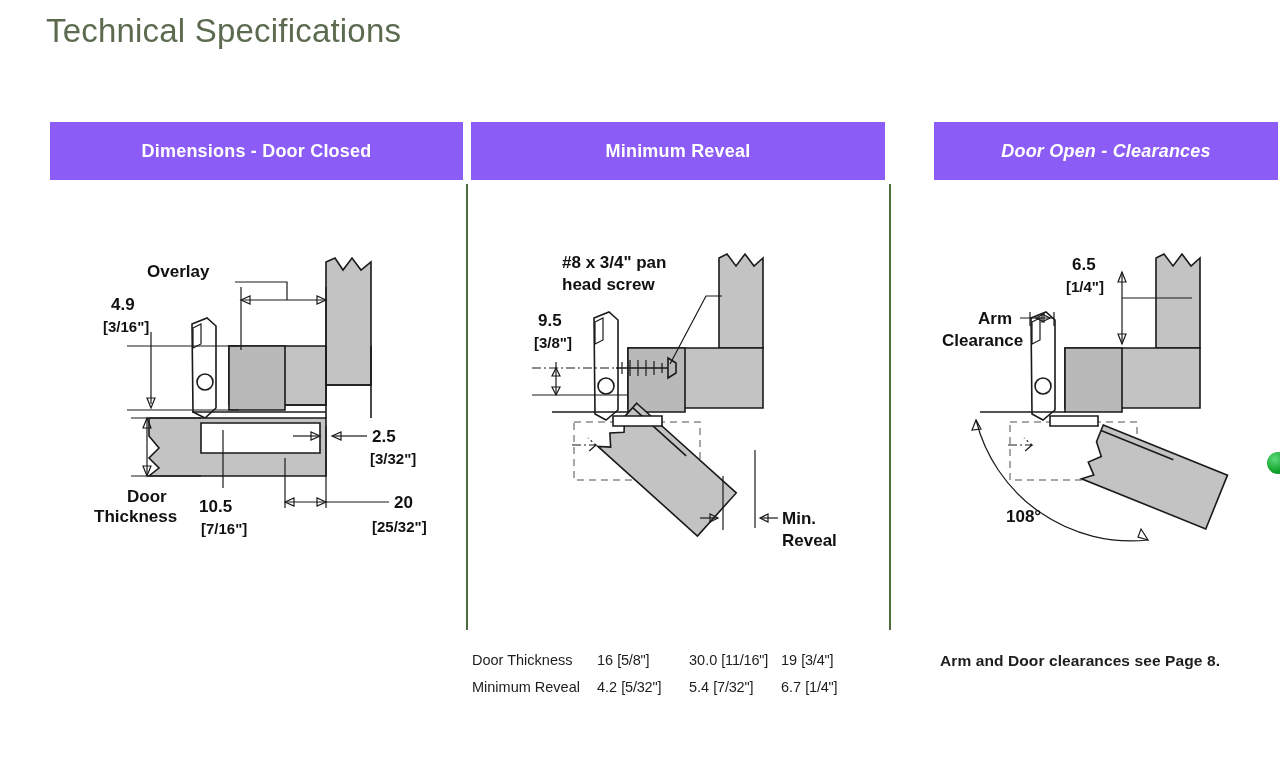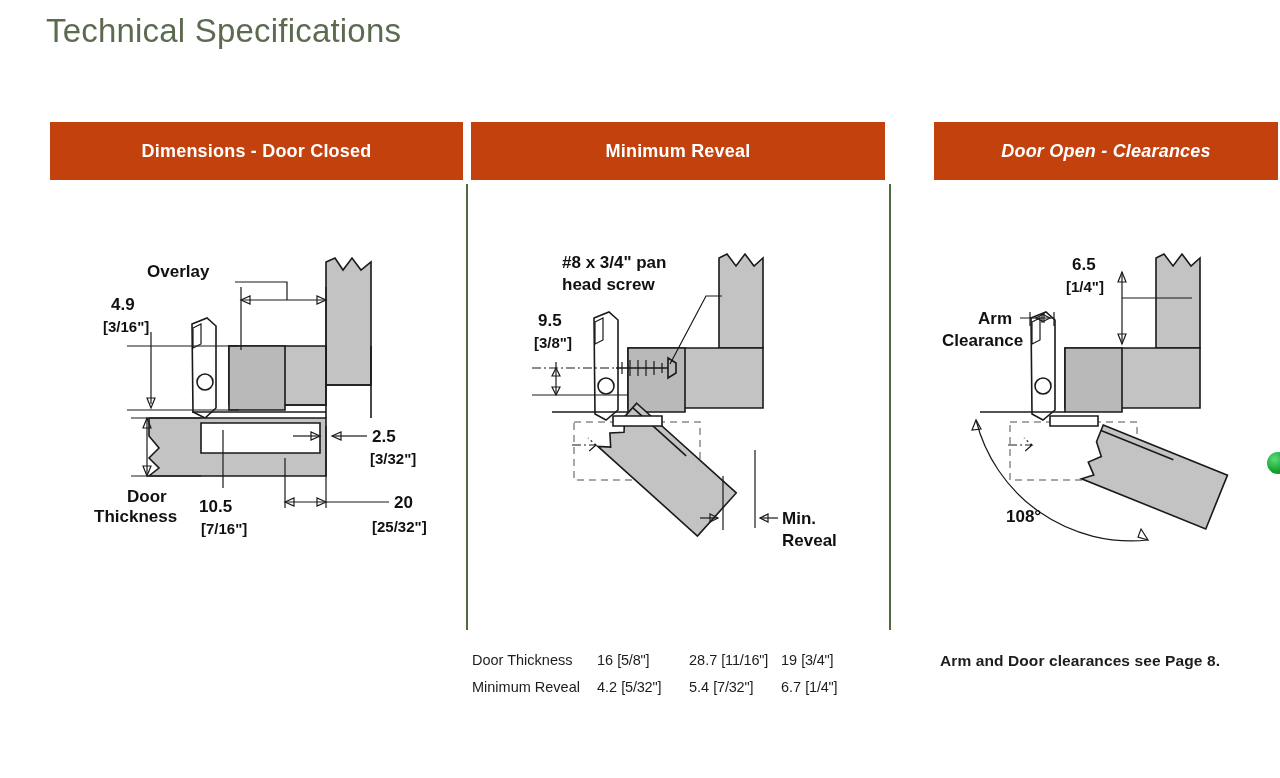--- a/index.html
+++ b/index.html
@@ -26,21 +26,21 @@
     letter-spacing: 0.2px;
     color: #5c6b50;
     white-space: nowrap;
   }
 
   
   .col-header {
     position: absolute;
     top: 122px;
     height: 58px;
-    background: #c2410c;
+    background: #8b5cf6;
     color: #ffffff;
     font-size: 18px;
     font-weight: bold;
     display: flex;
     align-items: center;
     justify-content: center;
     letter-spacing: 0.2px;
     white-space: nowrap;
   }
   #hdr-0 { left: 50px;  width: 413px; }
@@ -329,21 +329,21 @@
 
 <div class="caption-block" id="caption-mid">
 
   <div class="spec-row">
     <span class="spec-label">Door Thickness</span>
     <span class="spec-val">
       <span>16</span>
       <span class="frac">[5/8"]</span>
     </span>
     <span class="spec-val">
-      <span>28.7</span>
+      <span>30.0</span>
       <span class="frac">[11/16"]</span>
     </span>
     <span class="spec-val">
       <span>19</span>
       <span class="frac">[3/4"]</span>
     </span>
   </div>
 
   <div class="spec-row">
     <span class="spec-label">Minimum Reveal</span>

